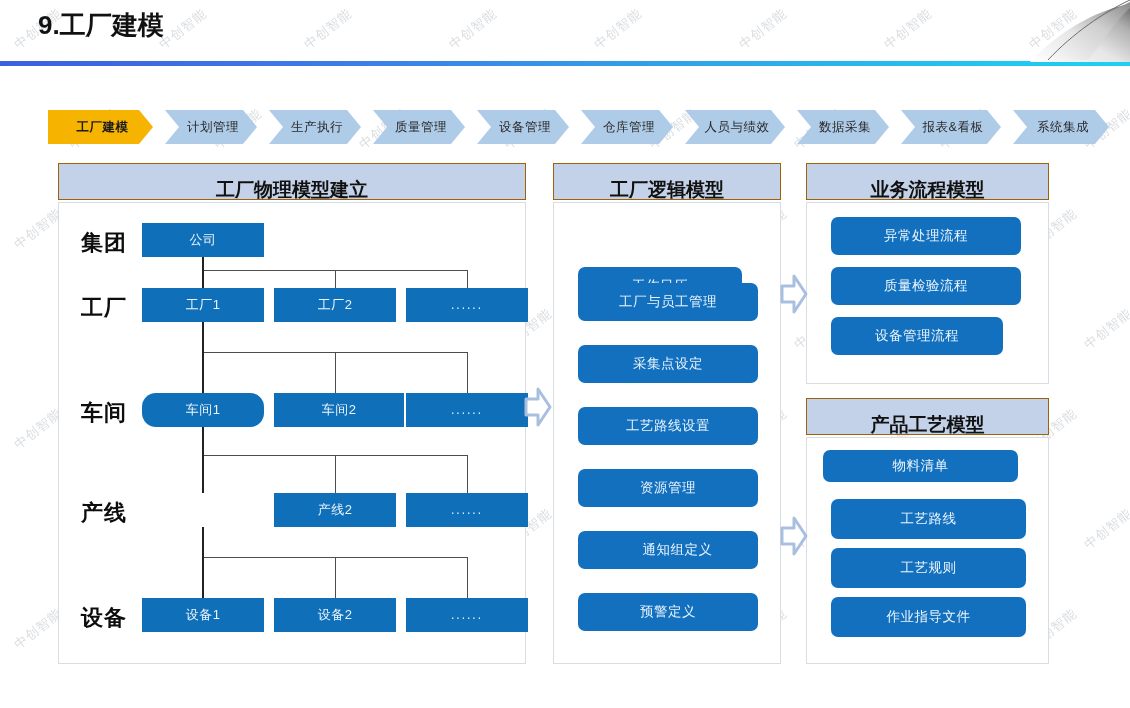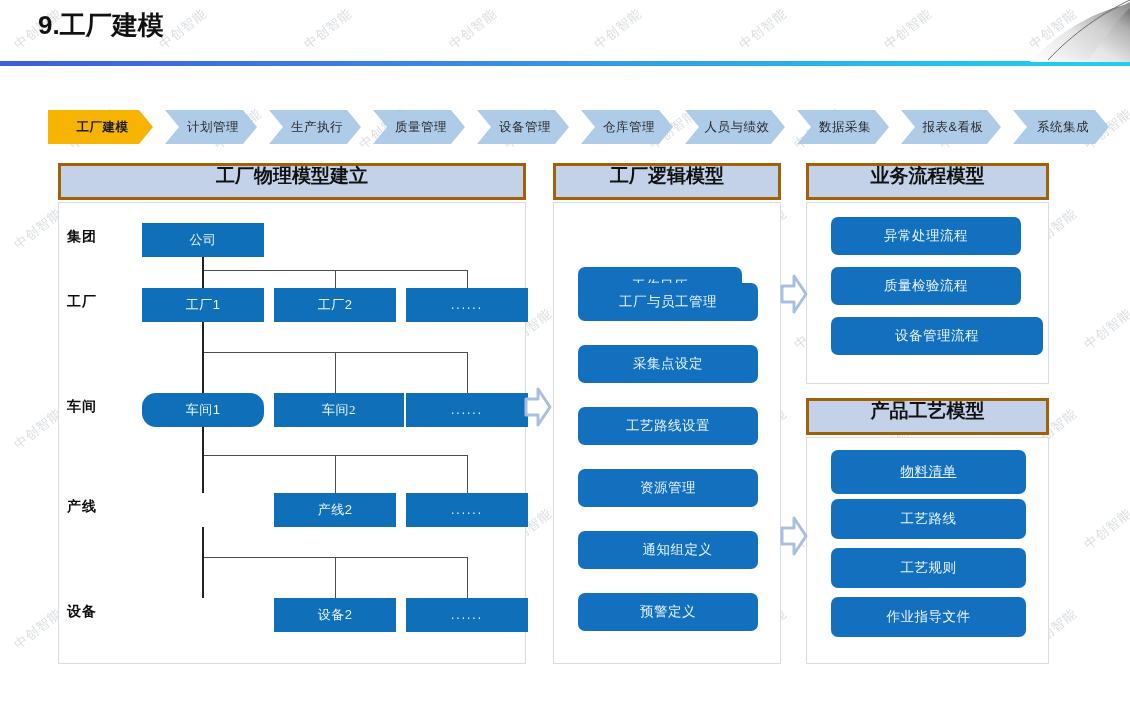--- a/index.html
+++ b/index.html
@@ -85,22 +85,22 @@
     border: 1px solid #d8dde3;
     z-index: 10;
   }
   .panel-head {
     background: #c3d2e8;
     color: #111111;
     font-weight: bold;
     font-size: 19px;
     text-align: center;
     line-height: 1;
-    display: flex; align-items: flex-start; justify-content: center;
-    border: 3px solid #a16207;
+    display: flex; align-items: flex-end; justify-content: center;
+    border: 1px solid #a16207;
   }
   .panel-body { position: relative; width: 100%; height: 100%; }
 
   
   #head-physical { position: absolute; left: 58px;  top: 163px; width: 468px; height: 37px; z-index: 11; }
   #panel-physical{ left: 58px;  top: 202px; width: 468px; height: 462px; }
 
   #head-logic    { position: absolute; left: 553px; top: 163px; width: 228px; height: 37px; z-index: 11; }
   #panel-logic   { left: 553px; top: 202px; width: 228px; height: 462px; }
 
@@ -108,24 +108,24 @@
   #panel-process { left: 806px; top: 202px; width: 243px; height: 182px; }
 
   #head-product  { position: absolute; left: 806px; top: 398px; width: 243px; height: 37px; z-index: 11; }
   #panel-product { left: 806px; top: 437px; width: 243px; height: 227px; }
 
   
   .row-label {
     position: absolute;
     left: 8px;
     width: 74px;
-    font-size: 14px;
+    font-size: 22px;
     font-weight: bold;
     color: #0d0d0d;
-    text-align: left;
+    text-align: center;
     letter-spacing: 1px;
   }
   .node {
     position: absolute;
     background: #0f6fb8;
     color: #eaf4fd;
     font-size: 13px;
     display: flex; align-items: center; justify-content: center;
     height: 34px;
     letter-spacing: .5px;
@@ -275,26 +275,27 @@
   <div class="panel" id="panel-physical">
     <div class="panel-body" id="physical-body">
         <div class="row-label" style="top: 25px;">集团</div>
         <div class="node" style="left: 83px; top: 20px; width: 122px;">公司</div>
         <div class="row-label" style="top: 90px;">工厂</div>
         <div class="node" style="left: 83px; top: 85px; width: 122px;">工厂1</div>
         <div class="node" style="left: 215px; top: 85px; width: 122px;">工厂2</div>
         <div class="node dots" style="left: 347px; top: 85px; width: 122px;">......</div>
         <div class="row-label" style="top: 195px;">车间</div>
         <div class="node" style="left: 83px; top: 190px; width: 122px; border-radius: 14px;">车间1</div>
-        <div class="node" style="left: 215px; top: 190px; width: 130px; font-family: Liberation Serif, serif;">车间2</div>
+        <div class="node" style="left: 215px; top: 190px; width: 130px;">车间2</div>
         <div class="node dots" style="left: 347px; top: 190px; width: 122px;">......</div>
         <div class="row-label" style="top: 295px;">产线</div>
         <div class="node" style="left: 215px; top: 290px; width: 122px;">产线2</div>
         <div class="node dots" style="left: 347px; top: 290px; width: 122px;">......</div>
         <div class="row-label" style="top: 400px;">设备</div>
+        <div class="node" style="left: 83px; top: 395px; width: 122px;">设备1</div>
         <div class="node" style="left: 215px; top: 395px; width: 122px;">设备2</div>
         <div class="node dots" style="left: 347px; top: 395px; width: 122px;">......</div>
         <div class="conn v dark" style="left: 143px; top: 54px; height: 13px;"></div>
         <div class="conn h" style="left: 144px; top: 67px; width: 264px;"></div>
         <div class="conn v dark" style="left: 143px; top: 67px; height: 18px;"></div>
         <div class="conn v" style="left: 276px; top: 67px; height: 18px;"></div>
         <div class="conn v" style="left: 408px; top: 67px; height: 18px;"></div>
         <div class="conn v dark" style="left: 143px; top: 119px; height: 30px;"></div>
         <div class="conn h" style="left: 144px; top: 149px; width: 264px;"></div>
         <div class="conn v dark" style="left: 143px; top: 149px; height: 41px;"></div>
@@ -340,29 +341,29 @@
     <path d="M2 14 L14 14 L14 4 L26 22 L14 40 L14 30 L2 30 Z" fill="#ffffff" stroke="#a9bfe0" stroke-width="3" stroke-linejoin="round"></path>
   </svg>
 
   <div class="panel-head" id="head-process">
     <span>业务流程模型</span>
   </div>
   <div class="panel" id="panel-process">
     <div class="panel-body" id="process-body">
         <div class="pill" style="left: 24px; width: 190px; height: 38px; top: 14px;">异常处理流程</div>
         <div class="pill" style="left: 24px; width: 190px; height: 38px; top: 64px;">质量检验流程</div>
-        <div class="pill" style="left: 24px; width: 212px; height: 38px; top: 114px;">设备管理流程</div>
+        <div class="pill" style="left: 24px; width: 172px; height: 38px; top: 114px;">设备管理流程</div>
       </div>
   </div>
 
   <div class="panel-head" id="head-product">
     <span>产品工艺模型</span>
   </div>
   <div class="panel" id="panel-product">
     <div class="panel-body" id="product-body">
-        <div class="pill" style="left: 24px; width: 195px; height: 44px; top: 12px; text-decoration: underline;">物料清单</div>
+        <div class="pill" style="left: 16px; width: 195px; height: 32px; top: 12px;">物料清单</div>
         <div class="pill" style="left: 24px; width: 195px; height: 40px; top: 61px;">工艺路线</div>
         <div class="pill" style="left: 24px; width: 195px; height: 40px; top: 110px;">工艺规则</div>
         <div class="pill" style="left: 24px; width: 195px; height: 40px; top: 159px;">作业指导文件</div>
       </div>
   </div>
 
 </div>
 
 </body></html>

